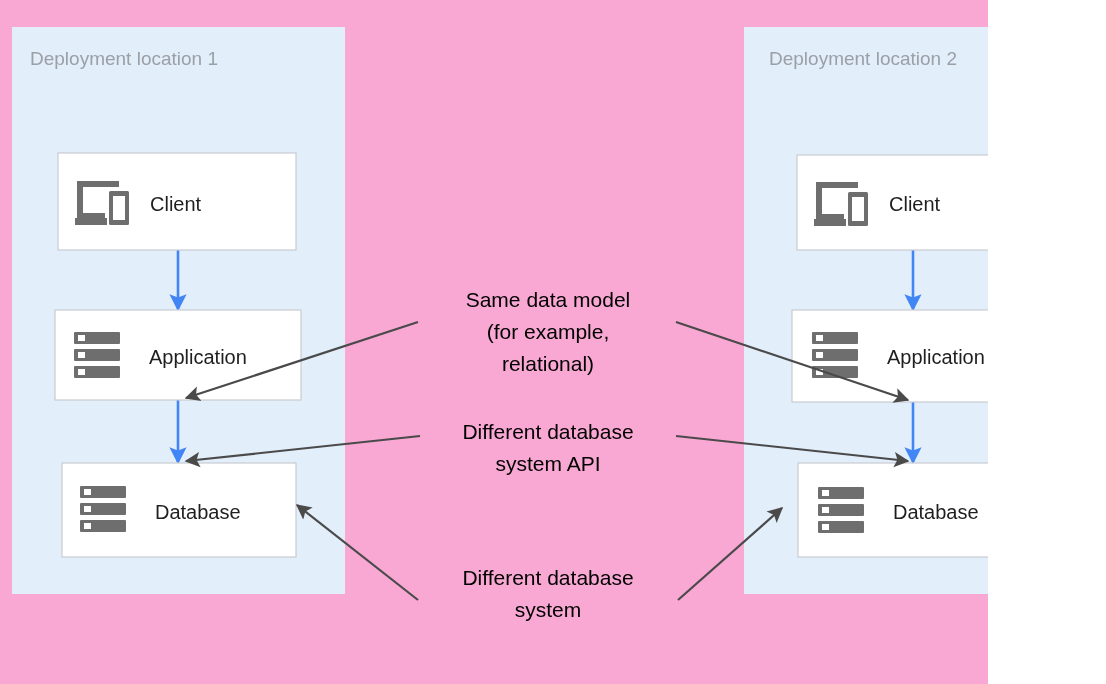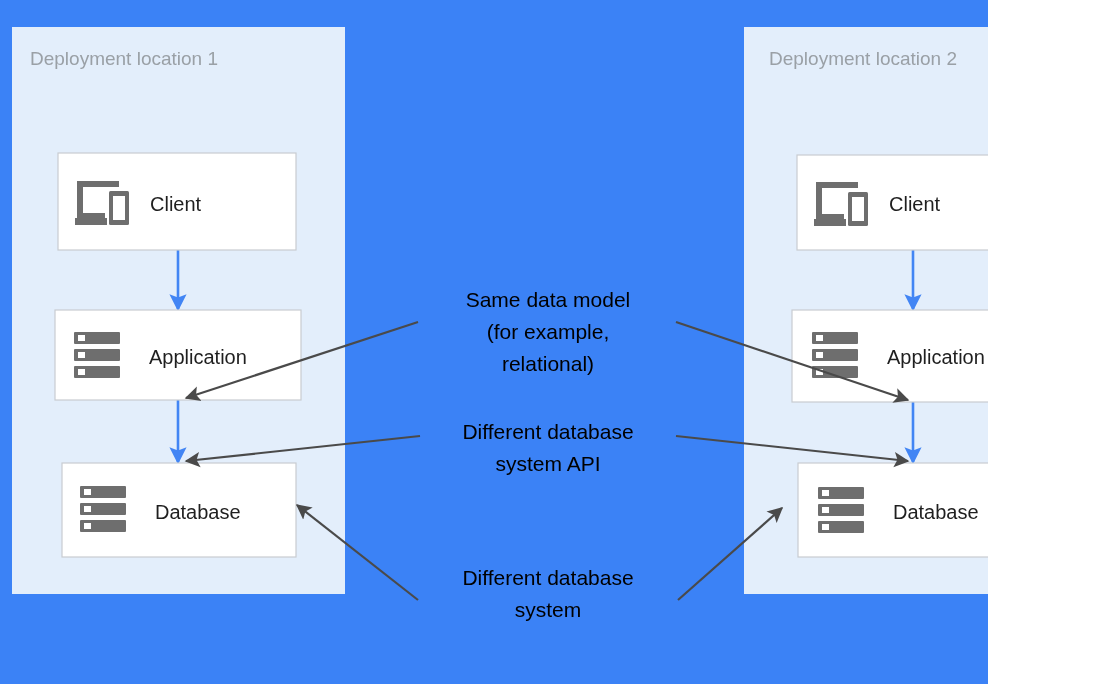--- a/index.html
+++ b/index.html
@@ -7,21 +7,21 @@
     padding: 0;
     background: #ffffff;
   }
   body {
     font-family: "Liberation Sans", sans-serif;
   }
   #diagram-root {
     position: relative;
     width: 988px;
     height: 684px;
-    background: #3b82f6;
+    background: #f9a8d4;
     overflow: hidden;
     text-align: center;
   }
   #diagram-svg {
     position: absolute;
     left: 0;
     top: 0;
     width: 1106px;
     height: 684px;
   }

